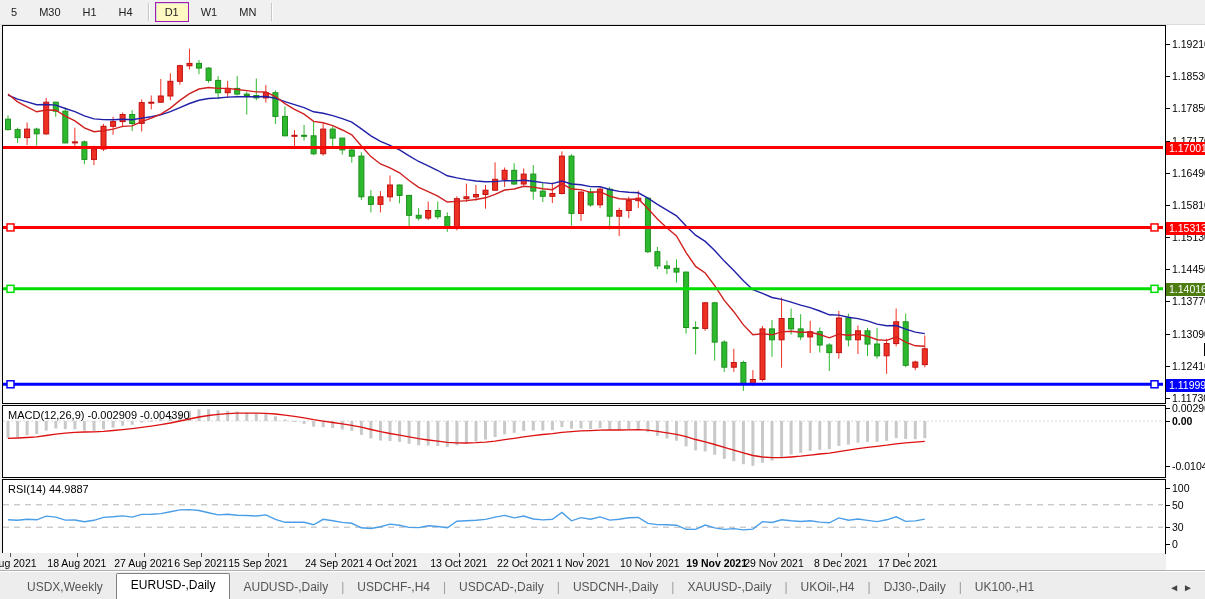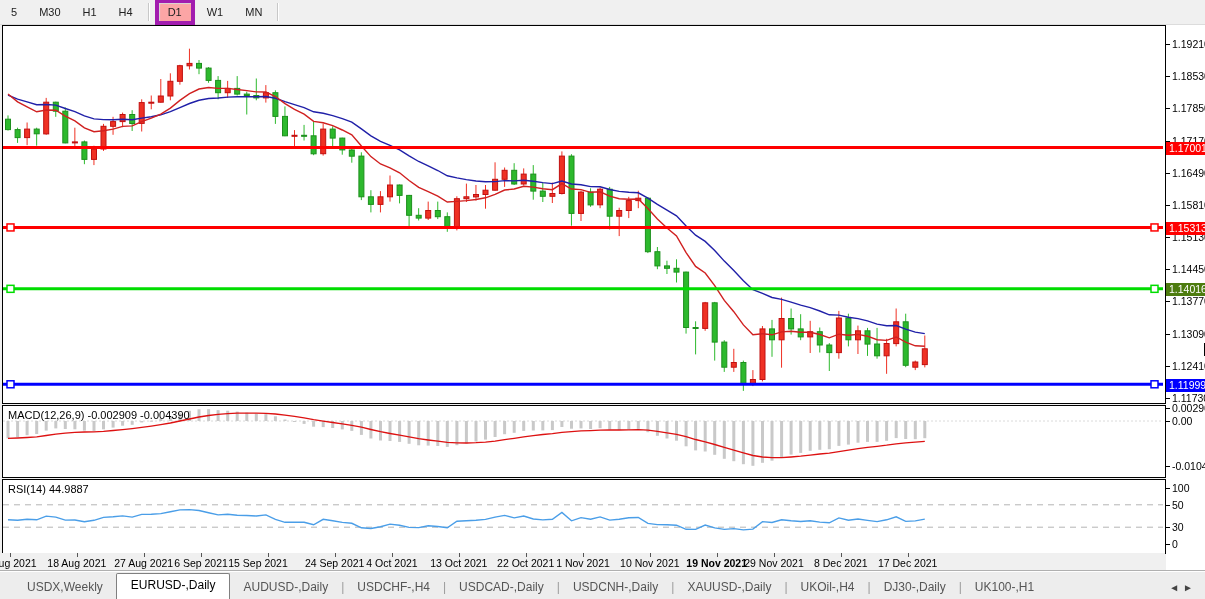--- a/index.html
+++ b/index.html
@@ -2,21 +2,21 @@
 <html><head>
 <meta charset="utf-8">
 <style>
   html,body{margin:0;padding:0;background:#f0f0f0;}
   #app{position:relative;width:1205px;height:599px;background:#f0f0f0;overflow:hidden;
        font-family:"Liberation Sans","DejaVu Sans",sans-serif;-webkit-font-smoothing:none;}
   
   #toolbar{position:absolute;left:0;top:0;width:1205px;height:24px;background:#f0f0f0;
            border-bottom:1px solid #dcdcdc;display:flex;align-items:center;font-size:11px;color:#222;}
   .tf-btn{padding:3px 9px;margin:0 1px;cursor:default;border:1px solid transparent;}
-  .tf-btn.active{background:#fca5a5;border:4px solid #a21caf;box-shadow:inset 1px 1px 1px #d8d8d8;}
+  .tf-btn.active{background:#fef9c3;border:1px solid #a21caf;box-shadow:inset 1px 1px 1px #d8d8d8;}
   .tf-sep{width:1px;height:18px;background:#c8c8c8;border-right:1px solid #fff;margin:0 4px;}
   
   .panel{position:absolute;left:2px;width:1162px;background:#fff;border:1px solid #000;}
   #panel-main{top:25px;height:377px;}
   #panel-macd{top:405px;height:71px;}
   #panel-rsi{top:479px;height:73px;}
   .panel svg{position:absolute;left:0;top:0;}
   .panel-label{position:absolute;left:5px;top:3px;font-size:11px;color:#000;white-space:pre;z-index:5;}
   #chart-title{font-weight:bold;font-size:12px;}
   #chart-title .tri{font-size:9px;margin-right:5px;}
@@ -406,21 +406,21 @@
       <div class="ax-tick" style="top: 373.028px;"></div>
       <div class="ax-label" style="top: 367.028px;">1.11730</div>
       <div class="ax-tag" style="top: 117.052px; background: rgb(255, 0, 0);">1.17001</div>
       <div class="ax-tag" style="top: 196.945px; background: rgb(255, 0, 0);">1.15313</div>
       <div class="ax-tag" style="top: 258.332px; background: #4d7c0f;">1.14016</div>
       <div class="ax-tag" style="top: 353.797px; background: rgb(0, 0, 255);">1.11999</div>
       <div class="ax-tag" style="top: 318.299px; background: rgb(0, 0, 0); margin-left: 38px;">1.12749</div>
       <div class="ax-tick" style="top: 383px;"></div>
       <div class="ax-label" style="top: 377px;">0.002966</div>
       <div class="ax-tick" style="top: 396px;"></div>
-      <div class="ax-label" style="top: 390px;">0.00</div>
+      <div class="ax-label" style="top: 390px; font-weight: bold;">0.00</div>
       <div class="ax-tick" style="top: 441px;"></div>
       <div class="ax-label" style="top: 435px;">-0.01042</div>
       <div class="ax-tick" style="top: 463px;"></div>
       <div class="ax-label" style="top: 457px;">100</div>
       <div class="ax-tick" style="top: 479.8px;"></div>
       <div class="ax-label" style="top: 473.8px;">50</div>
       <div class="ax-tick" style="top: 502.2px;"></div>
       <div class="ax-label" style="top: 496.2px;">30</div>
       <div class="ax-tick" style="top: 519px;"></div>
       <div class="ax-label" style="top: 513px;">0</div>

